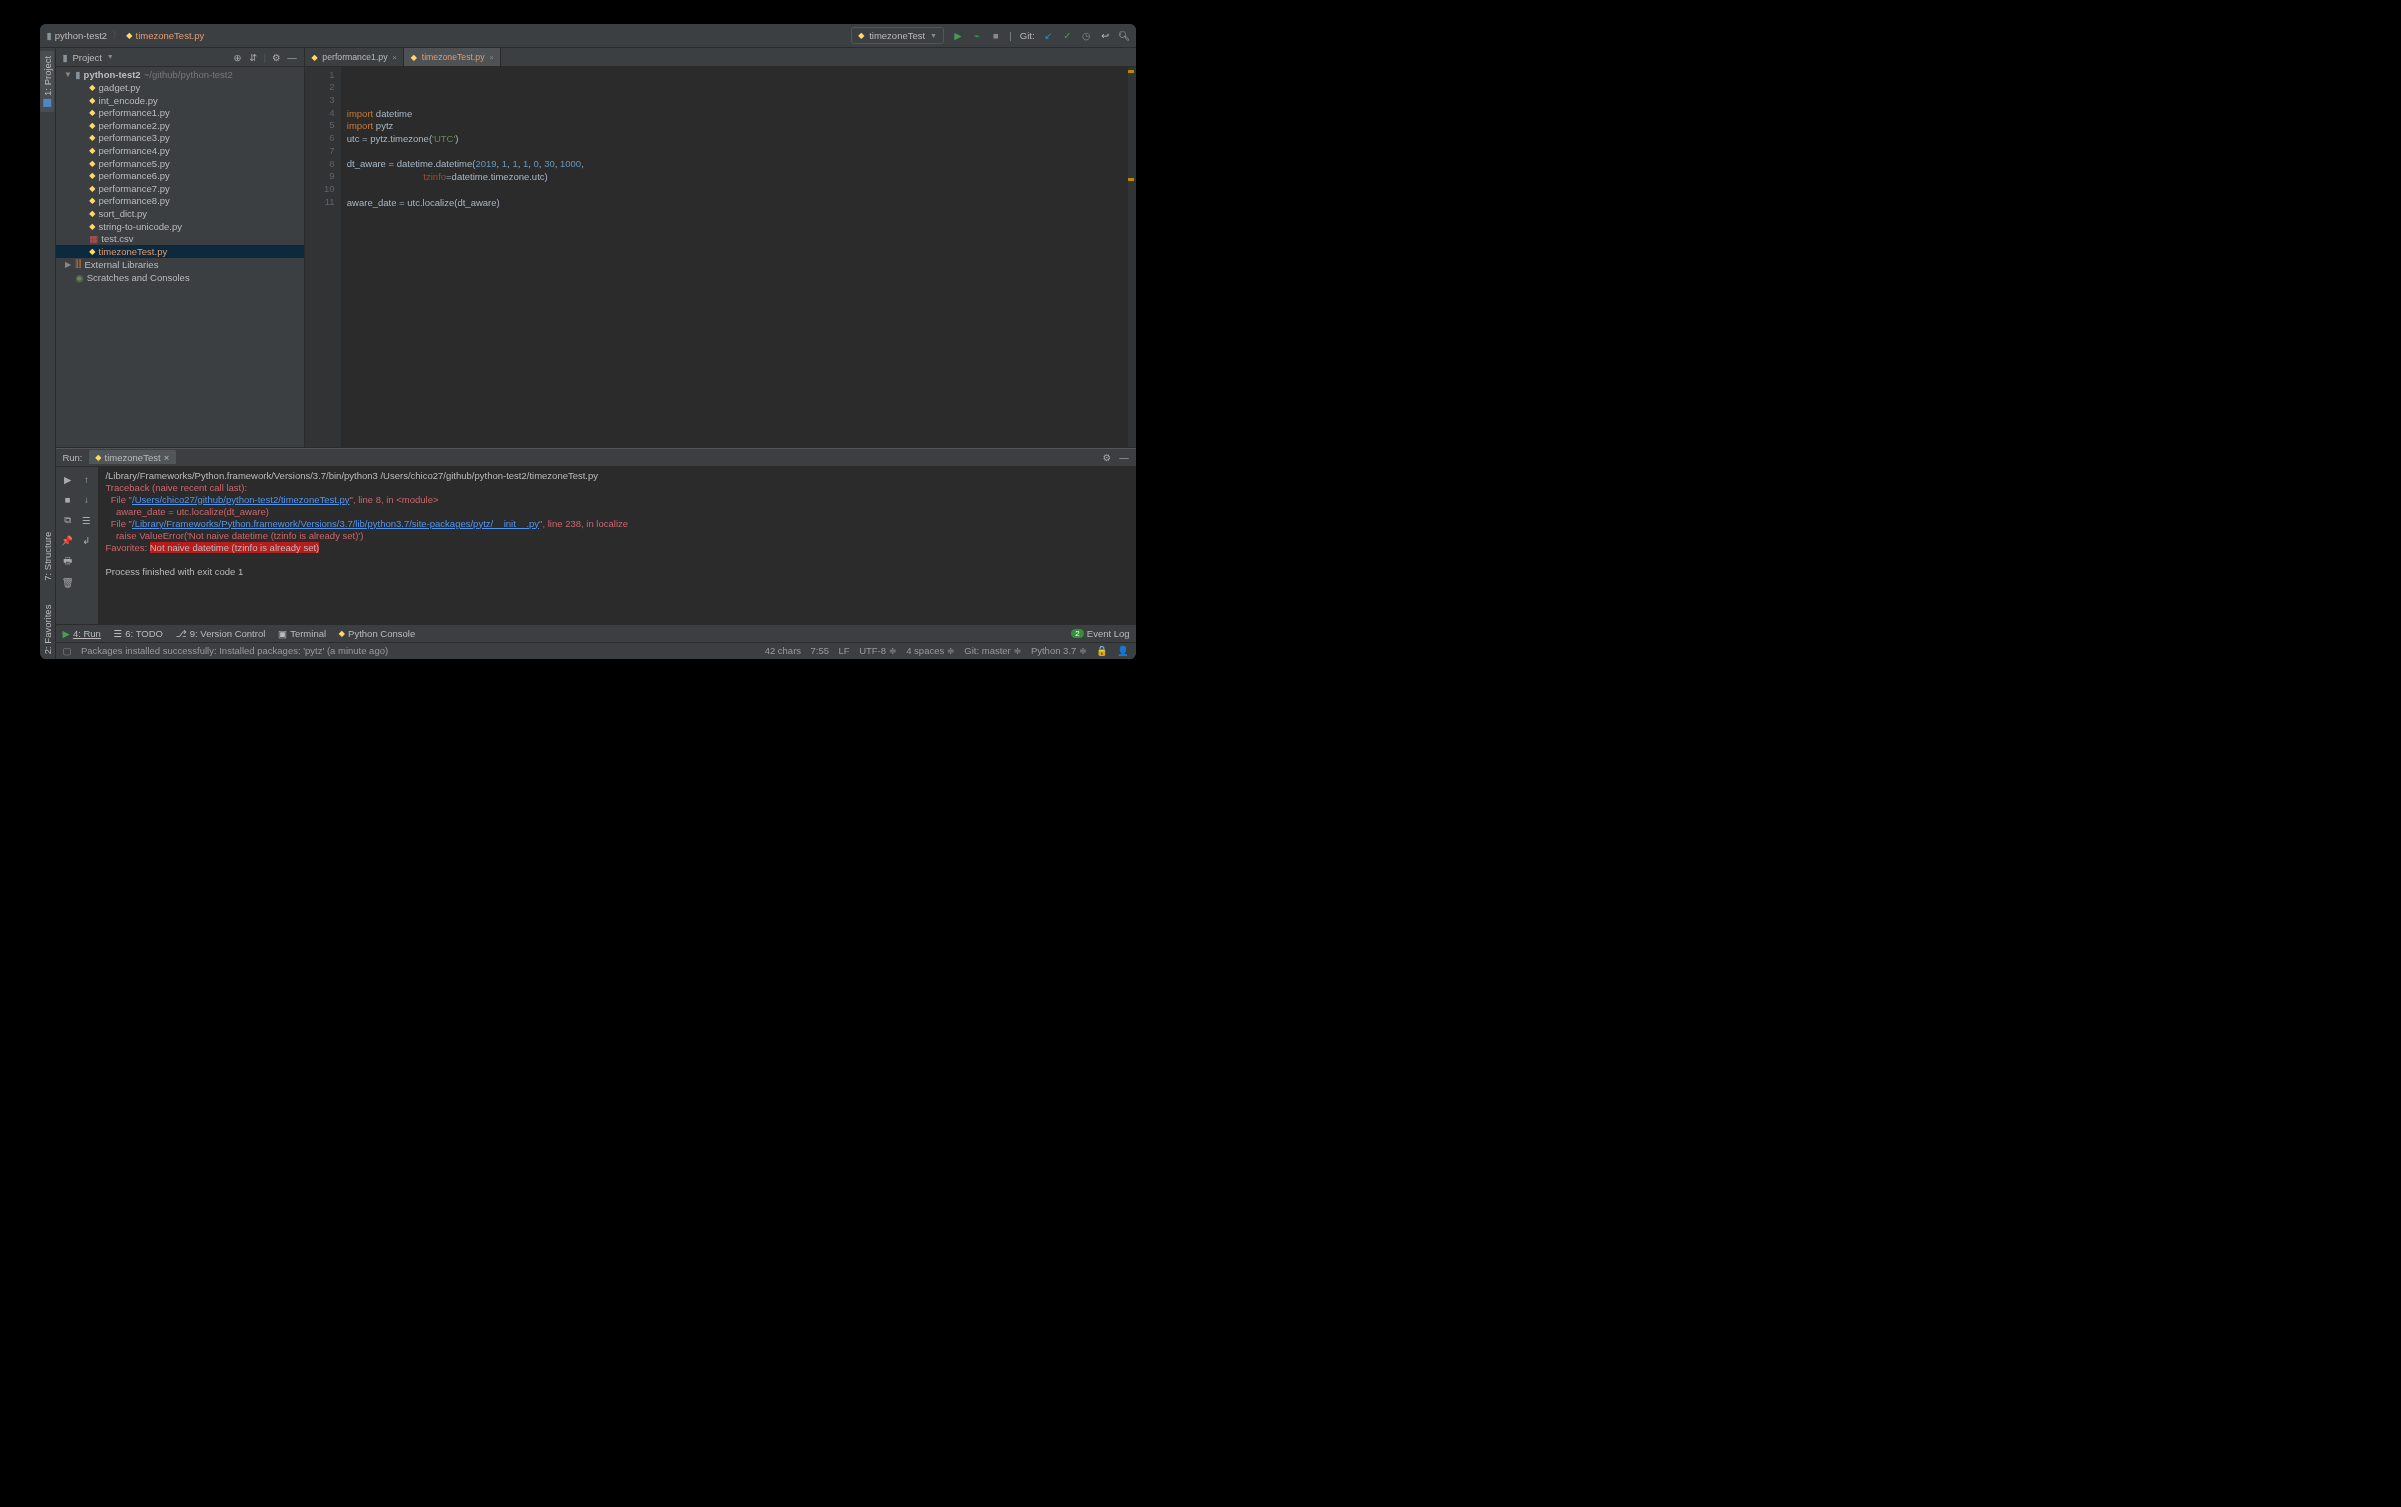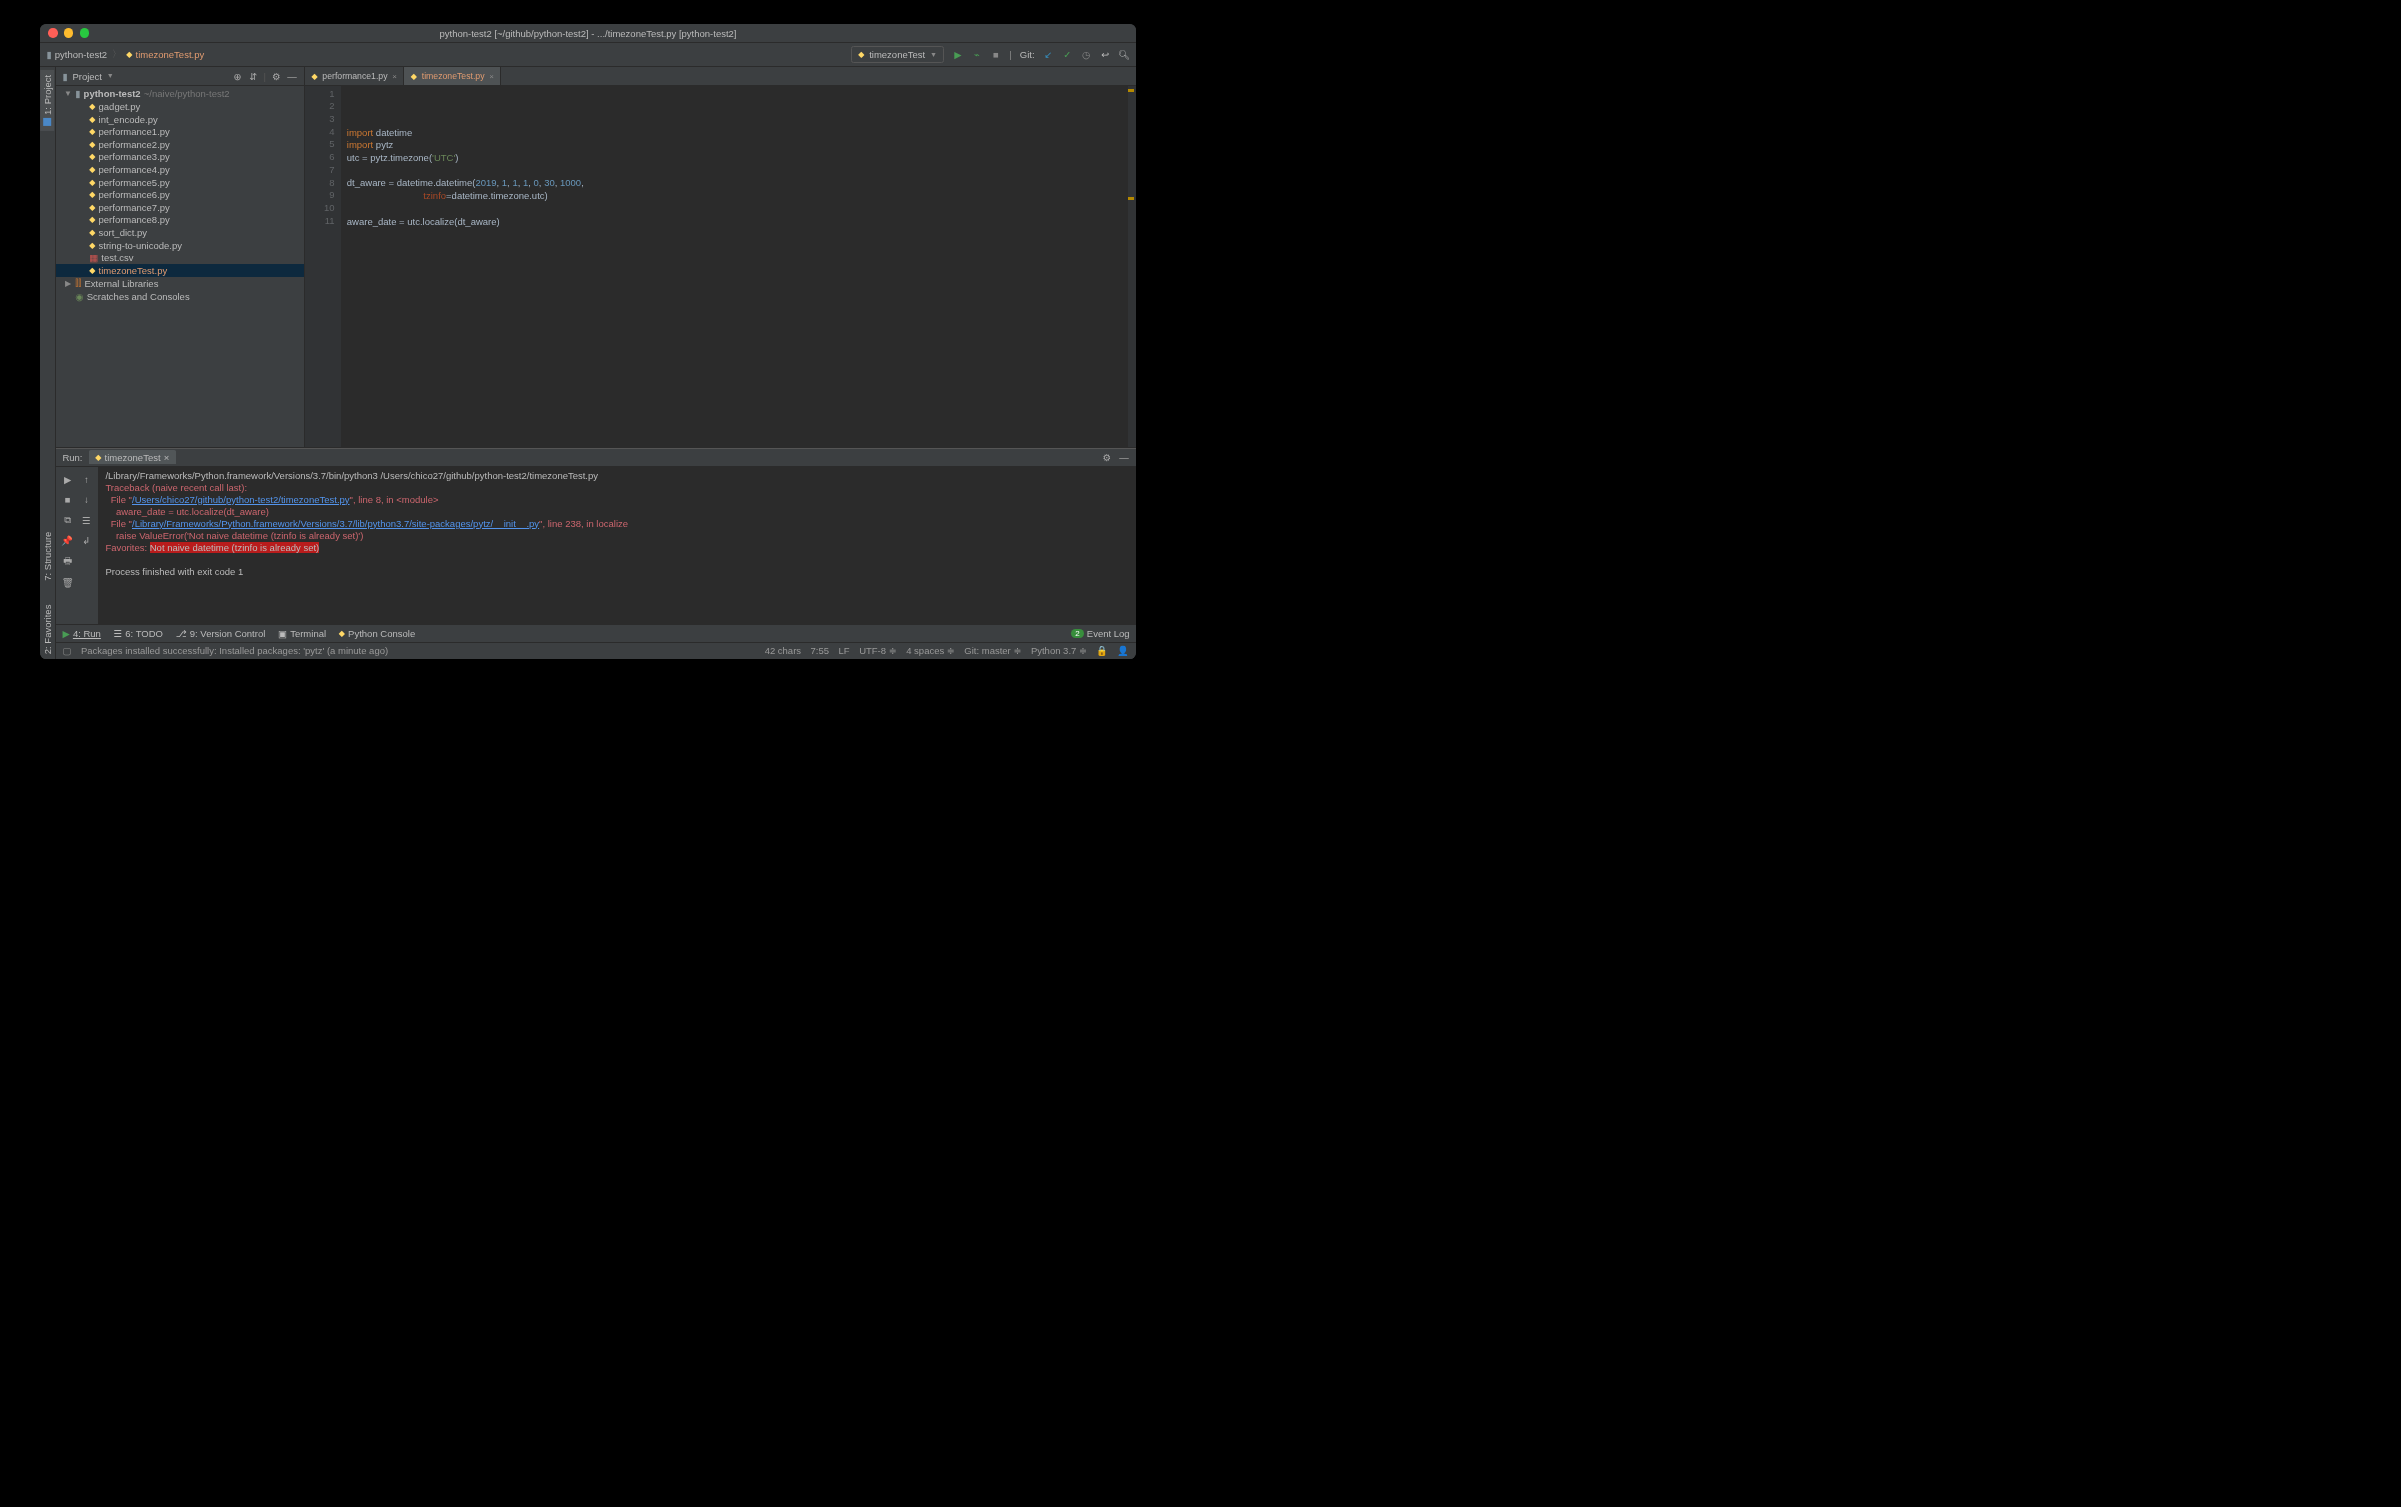--- a/index.html
+++ b/index.html
@@ -69,28 +69,20 @@
 .bug { color: #499c54; }
 .stopico { color: #888; }
 .gitarrow { color: #3592c4; }
 .check { color: #499c54; }
 </style>
 </head>
 <body>
 
 <div class="window">
 
-  <div class="titlebar">
-    <div class="traffic">
-      <div class="tl r"></div>
-      <div class="tl y"></div>
-      <div class="tl g"></div>
-    </div>
-    <div class="title">python-test2 [~/github/python-test2] - .../timezoneTest.py [python-test2]</div>
-  </div>
 
   <div class="navbar">
     <div class="crumbs">
       <span class="crumb">
         <span class="folder-ico">▮</span>
         <span>python-test2</span>
       </span>
       <span class="sep">〉</span>
       <span class="crumb active">
         <span class="pyico">◆</span>
@@ -144,21 +136,21 @@
             <span class="ico" style="color:#aaa">⇵</span>
             <span style="color:#555">|</span>
             <span class="ico" style="color:#aaa">⚙</span>
             <span class="ico" style="color:#aaa">—</span>
           </div>
           <div class="tree" id="tree">
               <div class="node depth1">
                 <span class="caret">▼</span>
                 <span class="folder-ico">▮</span> 
                 <b>python-test2</b> 
-                <span class="dim">~/naive/python-test2</span>
+                <span class="dim">~/github/python-test2</span>
               </div>
               <div class="node depth2"><span class="caret"></span><span class="pyico">◆</span> gadget.py</div>
               <div class="node depth2"><span class="caret"></span><span class="pyico">◆</span> int_encode.py</div>
               <div class="node depth2"><span class="caret"></span><span class="pyico">◆</span> performance1.py</div>
               <div class="node depth2"><span class="caret"></span><span class="pyico">◆</span> performance2.py</div>
               <div class="node depth2"><span class="caret"></span><span class="pyico">◆</span> performance3.py</div>
               <div class="node depth2"><span class="caret"></span><span class="pyico">◆</span> performance4.py</div>
               <div class="node depth2"><span class="caret"></span><span class="pyico">◆</span> performance5.py</div>
               <div class="node depth2"><span class="caret"></span><span class="pyico">◆</span> performance6.py</div>
               <div class="node depth2"><span class="caret"></span><span class="pyico">◆</span> performance7.py</div>

